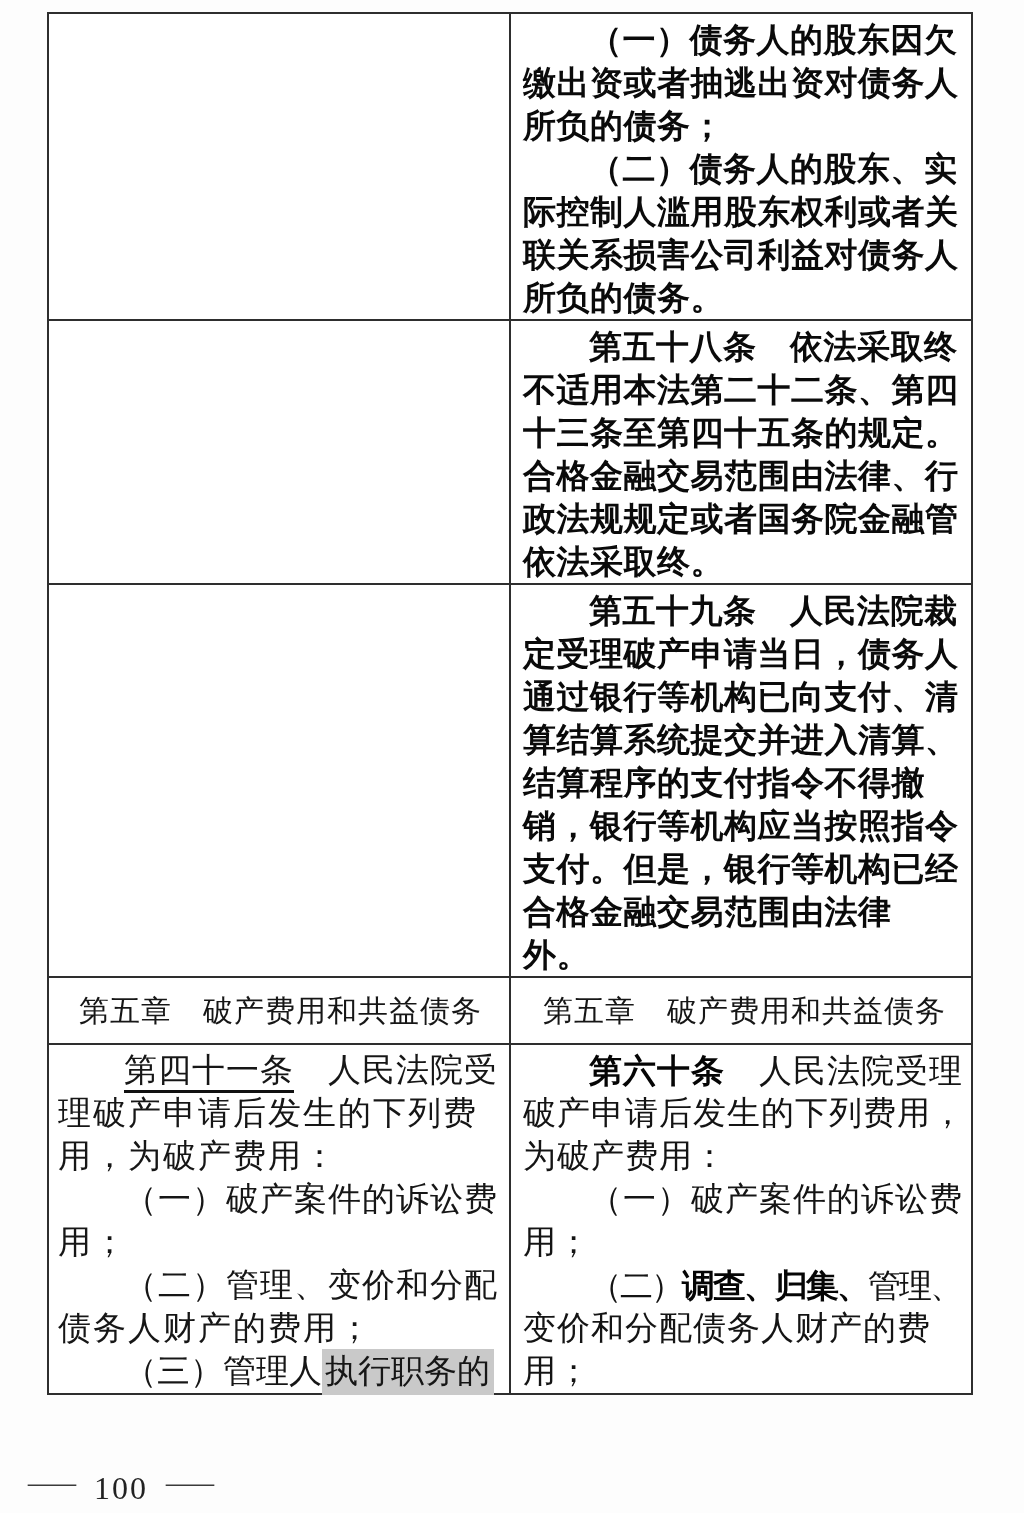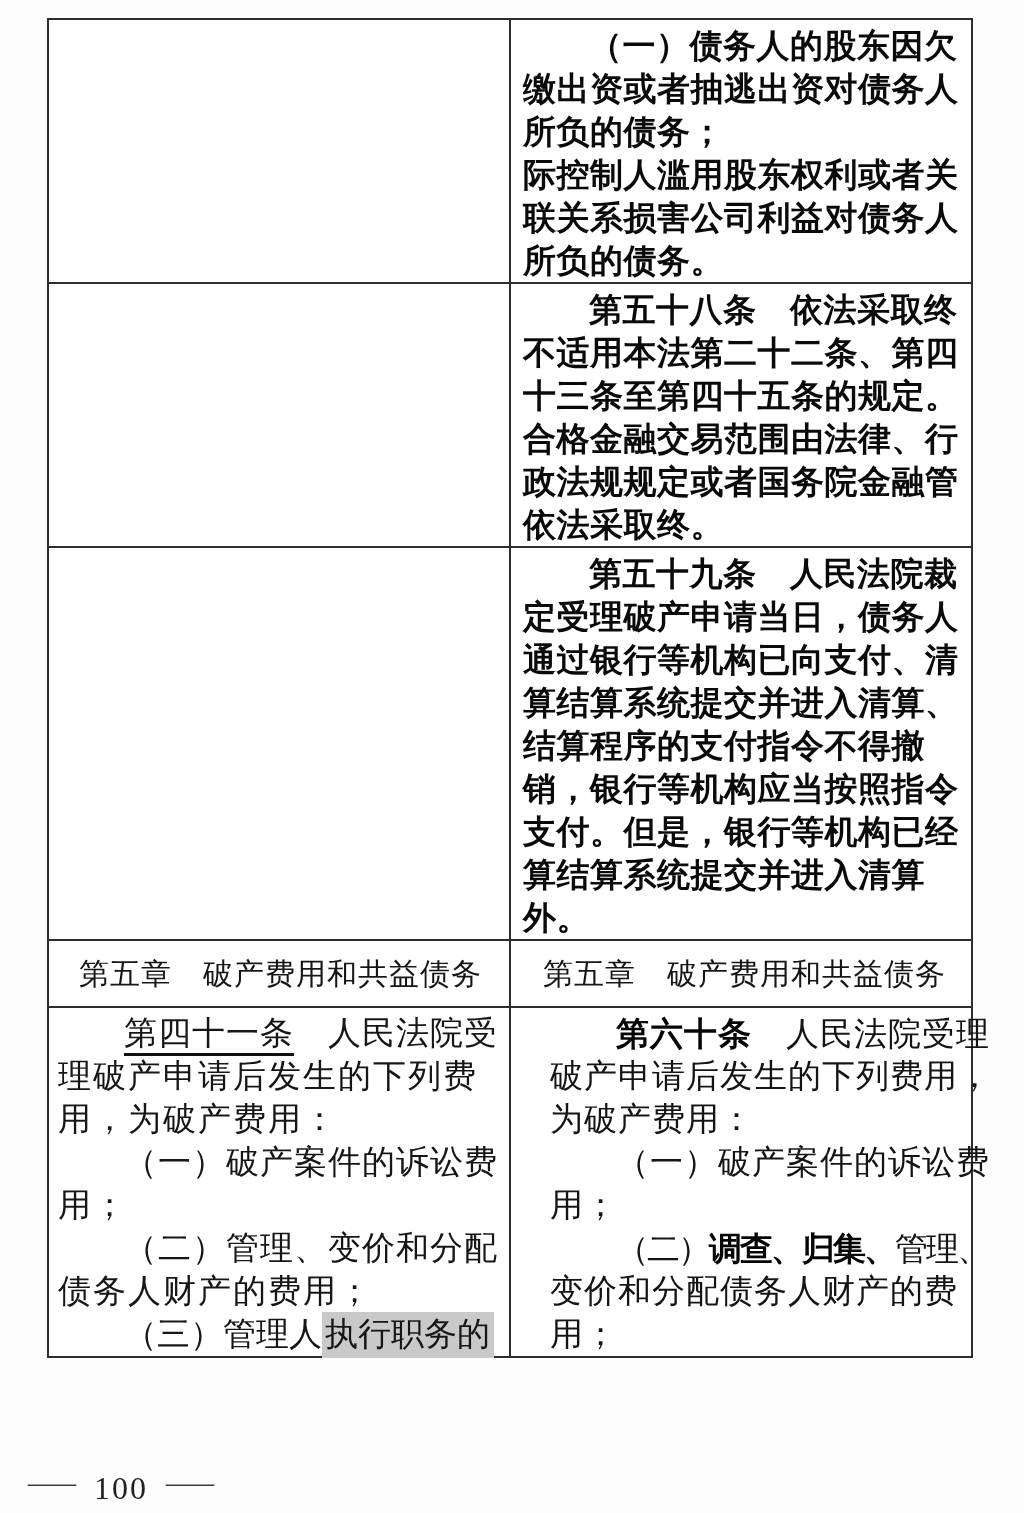--- a/index.html
+++ b/index.html
@@ -4,41 +4,41 @@
 <style>
   html,body{margin:0;padding:0;}
   body{
     width:1024px;height:1513px;position:relative;
     background:#fdfdfd;
     font-family:"Liberation Serif", serif;
     color:#111;
     overflow:hidden;
   }
   .cmp-table{
-    position:absolute;left:47px;top:18px;width:926px;
+    position:absolute;left:47px;top:12px;width:926px;
     border:2px solid #2e2e2e;
     background:#fff;
     box-sizing:border-box;
   }
   .row{display:flex;border-bottom:2px solid #2e2e2e;}
   .row:last-child{border-bottom:none;}
   .cell{box-sizing:border-box;}
   .cell.left{width:462px;border-right:2px solid #2e2e2e;padding:4px 6px 0 9px;}
   .cell.right{width:460px;padding:4px 5px 0 12px;}
   .row.chapter .cell{min-height:65px;display:flex;align-items:center;justify-content:center;padding-top:1px;}
   .row.chapter .line{height:auto;line-height:normal;font-size:30px;letter-spacing:1px;}
   .line{
     height:43px;line-height:43px;font-size:33px;
     white-space:pre;overflow:visible;
   }
   .line.ind{padding-left:66px;}
   
   .f-hei .line{font-family:"DejaVu Sans", sans-serif;font-weight:700;letter-spacing:0.5px;color:#0a0a0a;}
   .f-kai .line{font-family:"Liberation Serif", serif;font-weight:400;letter-spacing:2px;color:#161616;}
-  .f-fang .line{font-family:"Liberation Serif", serif;font-weight:400;letter-spacing:1px;color:#141414;margin-left:27px;}
+  .f-fang .line{font-family:"Liberation Serif", serif;font-weight:400;letter-spacing:1px;color:#141414;}
   .s-n{}
   .s-b{font-family:"DejaVu Sans", sans-serif;font-weight:700;color:#050505;}
   .s-u{border-bottom:3px solid #111;padding-bottom:2px;}
   .s-h{background:#c9c9c9;padding:4px 4px 6px 3px;}
   .footer{
     position:absolute;left:36px;top:1458px;
     display:flex;align-items:center;gap:26px;
     font-family:"Liberation Serif", serif;
     font-size:32px;color:#222;
   }
@@ -49,20 +49,21 @@
 <body>
 
 <div class="page">
   <div class="cmp-table">
       <div class="row">
         <div class="cell left f-kai"></div>
         <div class="cell right f-hei">
           <div class="line ind"><span class="seg s-n">（一）债务人的股东因欠</span></div>
           <div class="line"><span class="seg s-n">缴出资或者抽逃出资对债务人</span></div>
           <div class="line"><span class="seg s-n">所负的债务；</span></div>
+          <div class="line ind"><span class="seg s-n">（二）债务人的股东、实</span></div>
           <div class="line"><span class="seg s-n">际控制人滥用股东权利或者关</span></div>
           <div class="line"><span class="seg s-n">联关系损害公司利益对债务人</span></div>
           <div class="line"><span class="seg s-n">所负的债务。</span></div>
         </div>
       </div>
       <div class="row">
         <div class="cell left f-kai"></div>
         <div class="cell right f-hei">
           <div class="line ind"><span class="seg s-n">第五十八条　依法采取终</span></div>
           <div class="line"><span class="seg s-n">不适用本法第二十二条、第四</span></div>
@@ -75,21 +76,21 @@
       <div class="row">
         <div class="cell left f-kai"></div>
         <div class="cell right f-hei">
           <div class="line ind"><span class="seg s-n">第五十九条　人民法院裁</span></div>
           <div class="line"><span class="seg s-n">定受理破产申请当日，债务人</span></div>
           <div class="line"><span class="seg s-n">通过银行等机构已向支付、清</span></div>
           <div class="line"><span class="seg s-n">算结算系统提交并进入清算、</span></div>
           <div class="line"><span class="seg s-n">结算程序的支付指令不得撤</span></div>
           <div class="line"><span class="seg s-n">销，银行等机构应当按照指令</span></div>
           <div class="line"><span class="seg s-n">支付。但是，银行等机构已经</span></div>
-          <div class="line"><span class="seg s-n">算结算系统提交并进入清算</span></div>
+          <div class="line"><span class="seg s-n">合格金融交易范围由法律</span></div>
           <div class="line"><span class="seg s-n">外。</span></div>
         </div>
       </div>
       <div class="row chapter">
         <div class="cell left f-kai">
           <div class="line"><span class="seg s-n">第五章　破产费用和共益债务</span></div>
         </div>
         <div class="cell right f-kai">
           <div class="line"><span class="seg s-n">第五章　破产费用和共益债务</span></div>
         </div>

